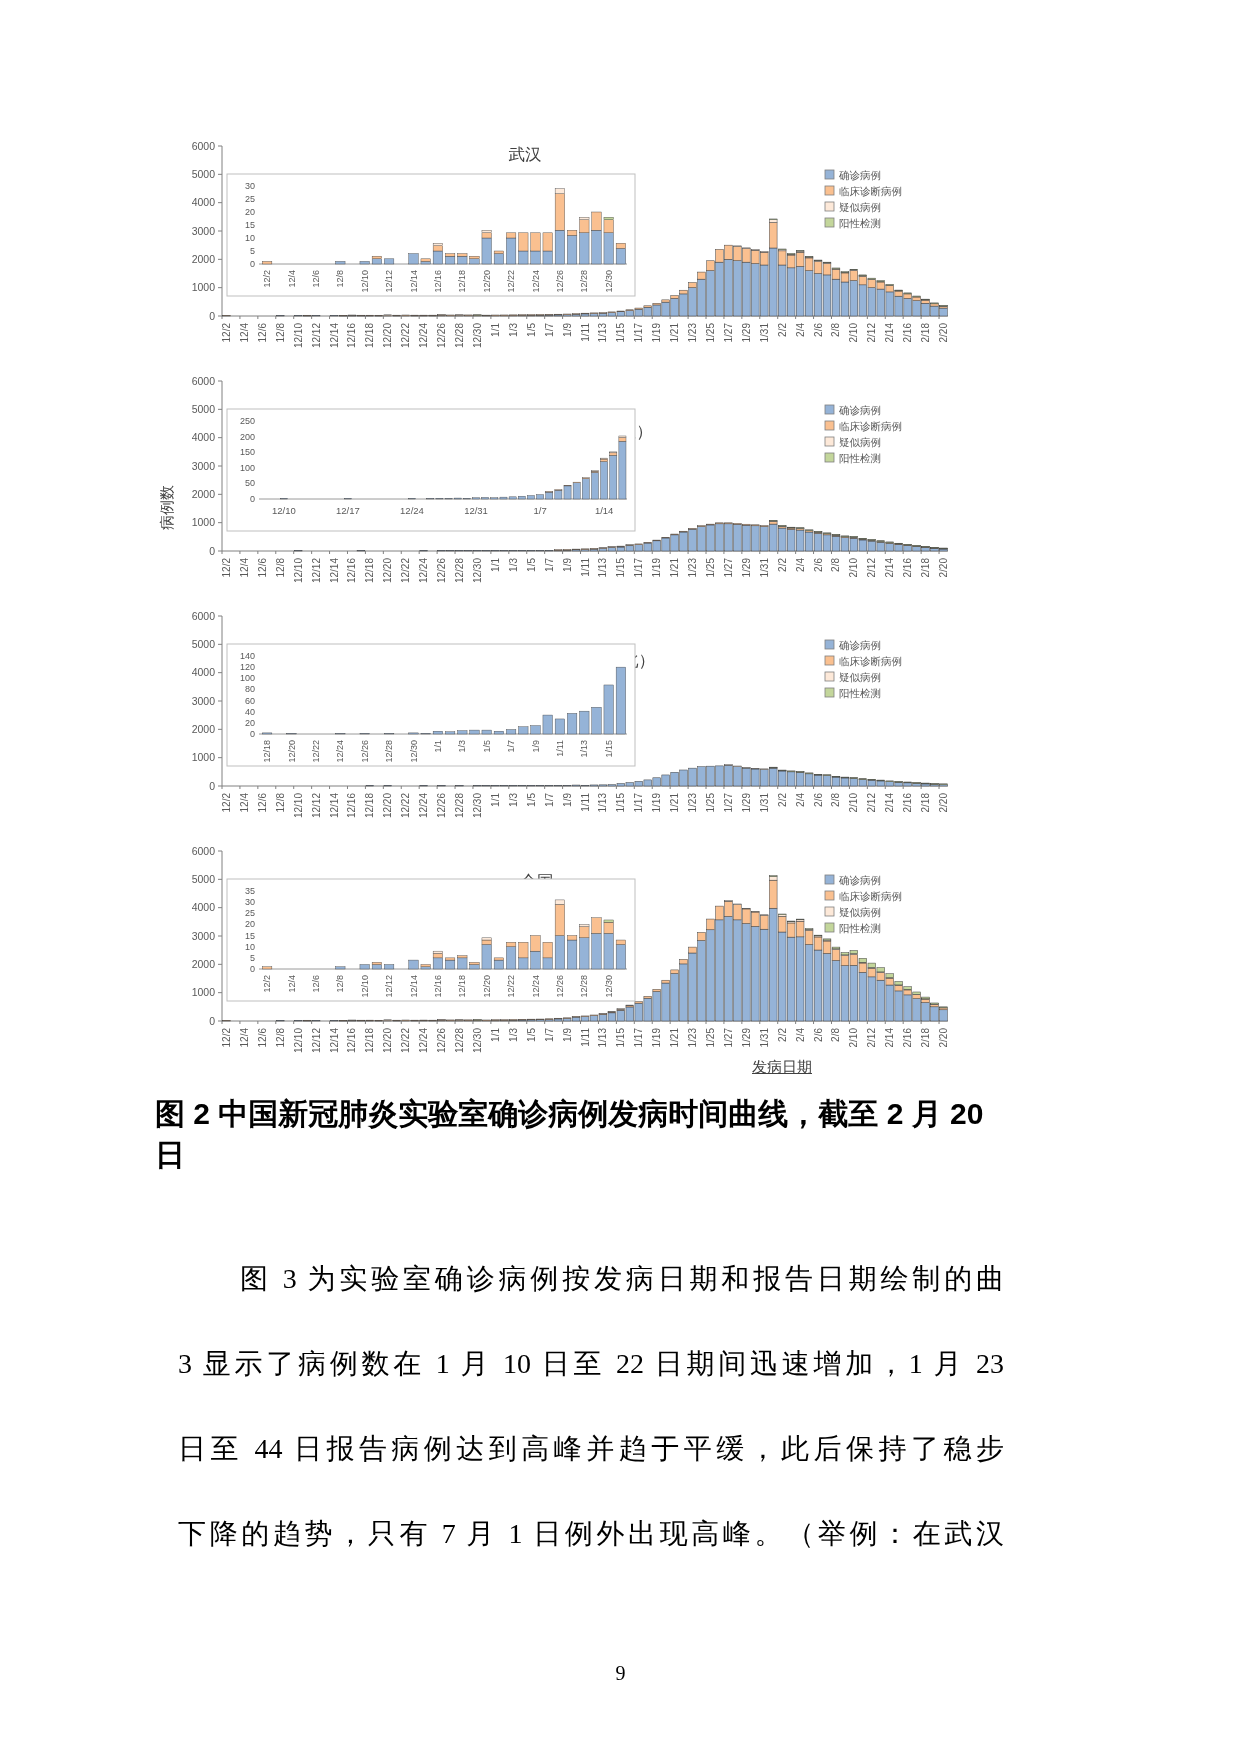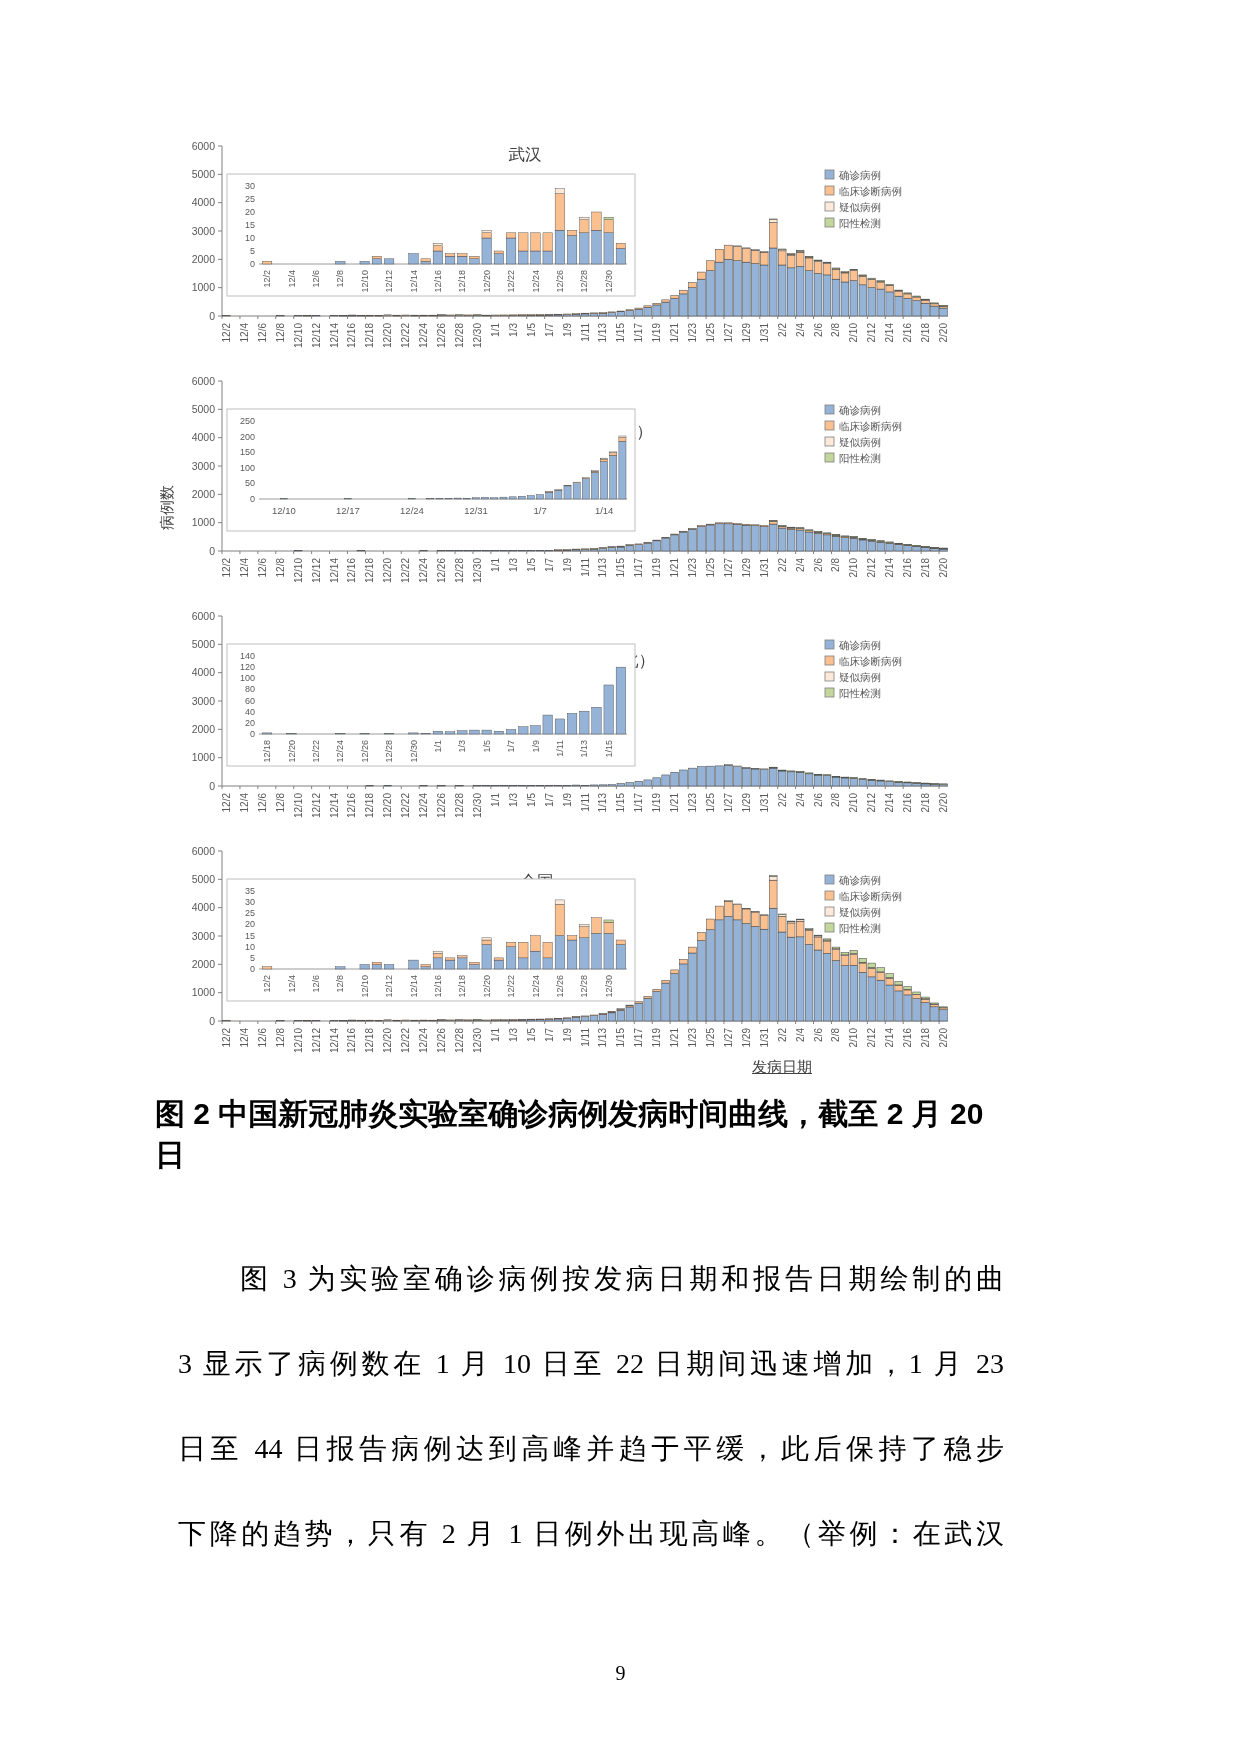--- a/index.html
+++ b/index.html
@@ -1377,17 +1377,17 @@
   </div>
 
   <div class="xlabel">发病日期</div>
 
   <div class="caption">图 2 中国新冠肺炎实验室确诊病例发病时间曲线，截至 2 月 20 日</div>
 
   <div class="para">
     <div class="line">图 3 为实验室确诊病例按发病日期和报告日期绘制的曲</div>
     <div class="line">3 显示了病例数在 1 月 10 日至 22 日期间迅速增加，1 月 23</div>
     <div class="line">日至 44 日报告病例达到高峰并趋于平缓，此后保持了稳步</div>
-    <div class="line">下降的趋势，只有 2 月 1 日例外出现高峰。（举例：在武汉</div>
+    <div class="line">下降的趋势，只有 7 月 1 日例外出现高峰。（举例：在武汉</div>
   </div>
 
   <div class="pagenum">9</div>
 </div>
 
 </body></html>

